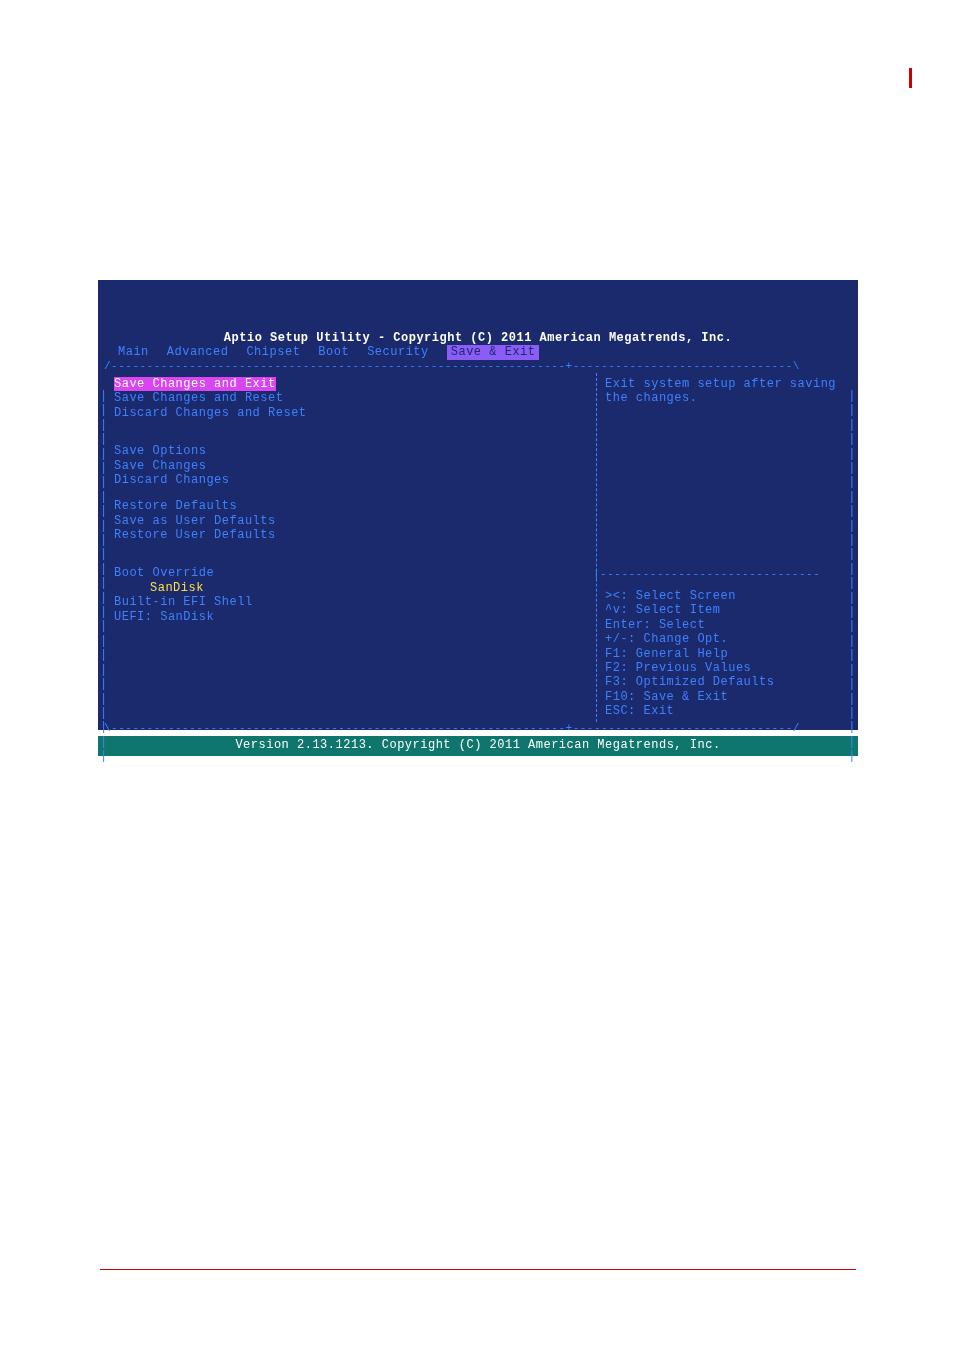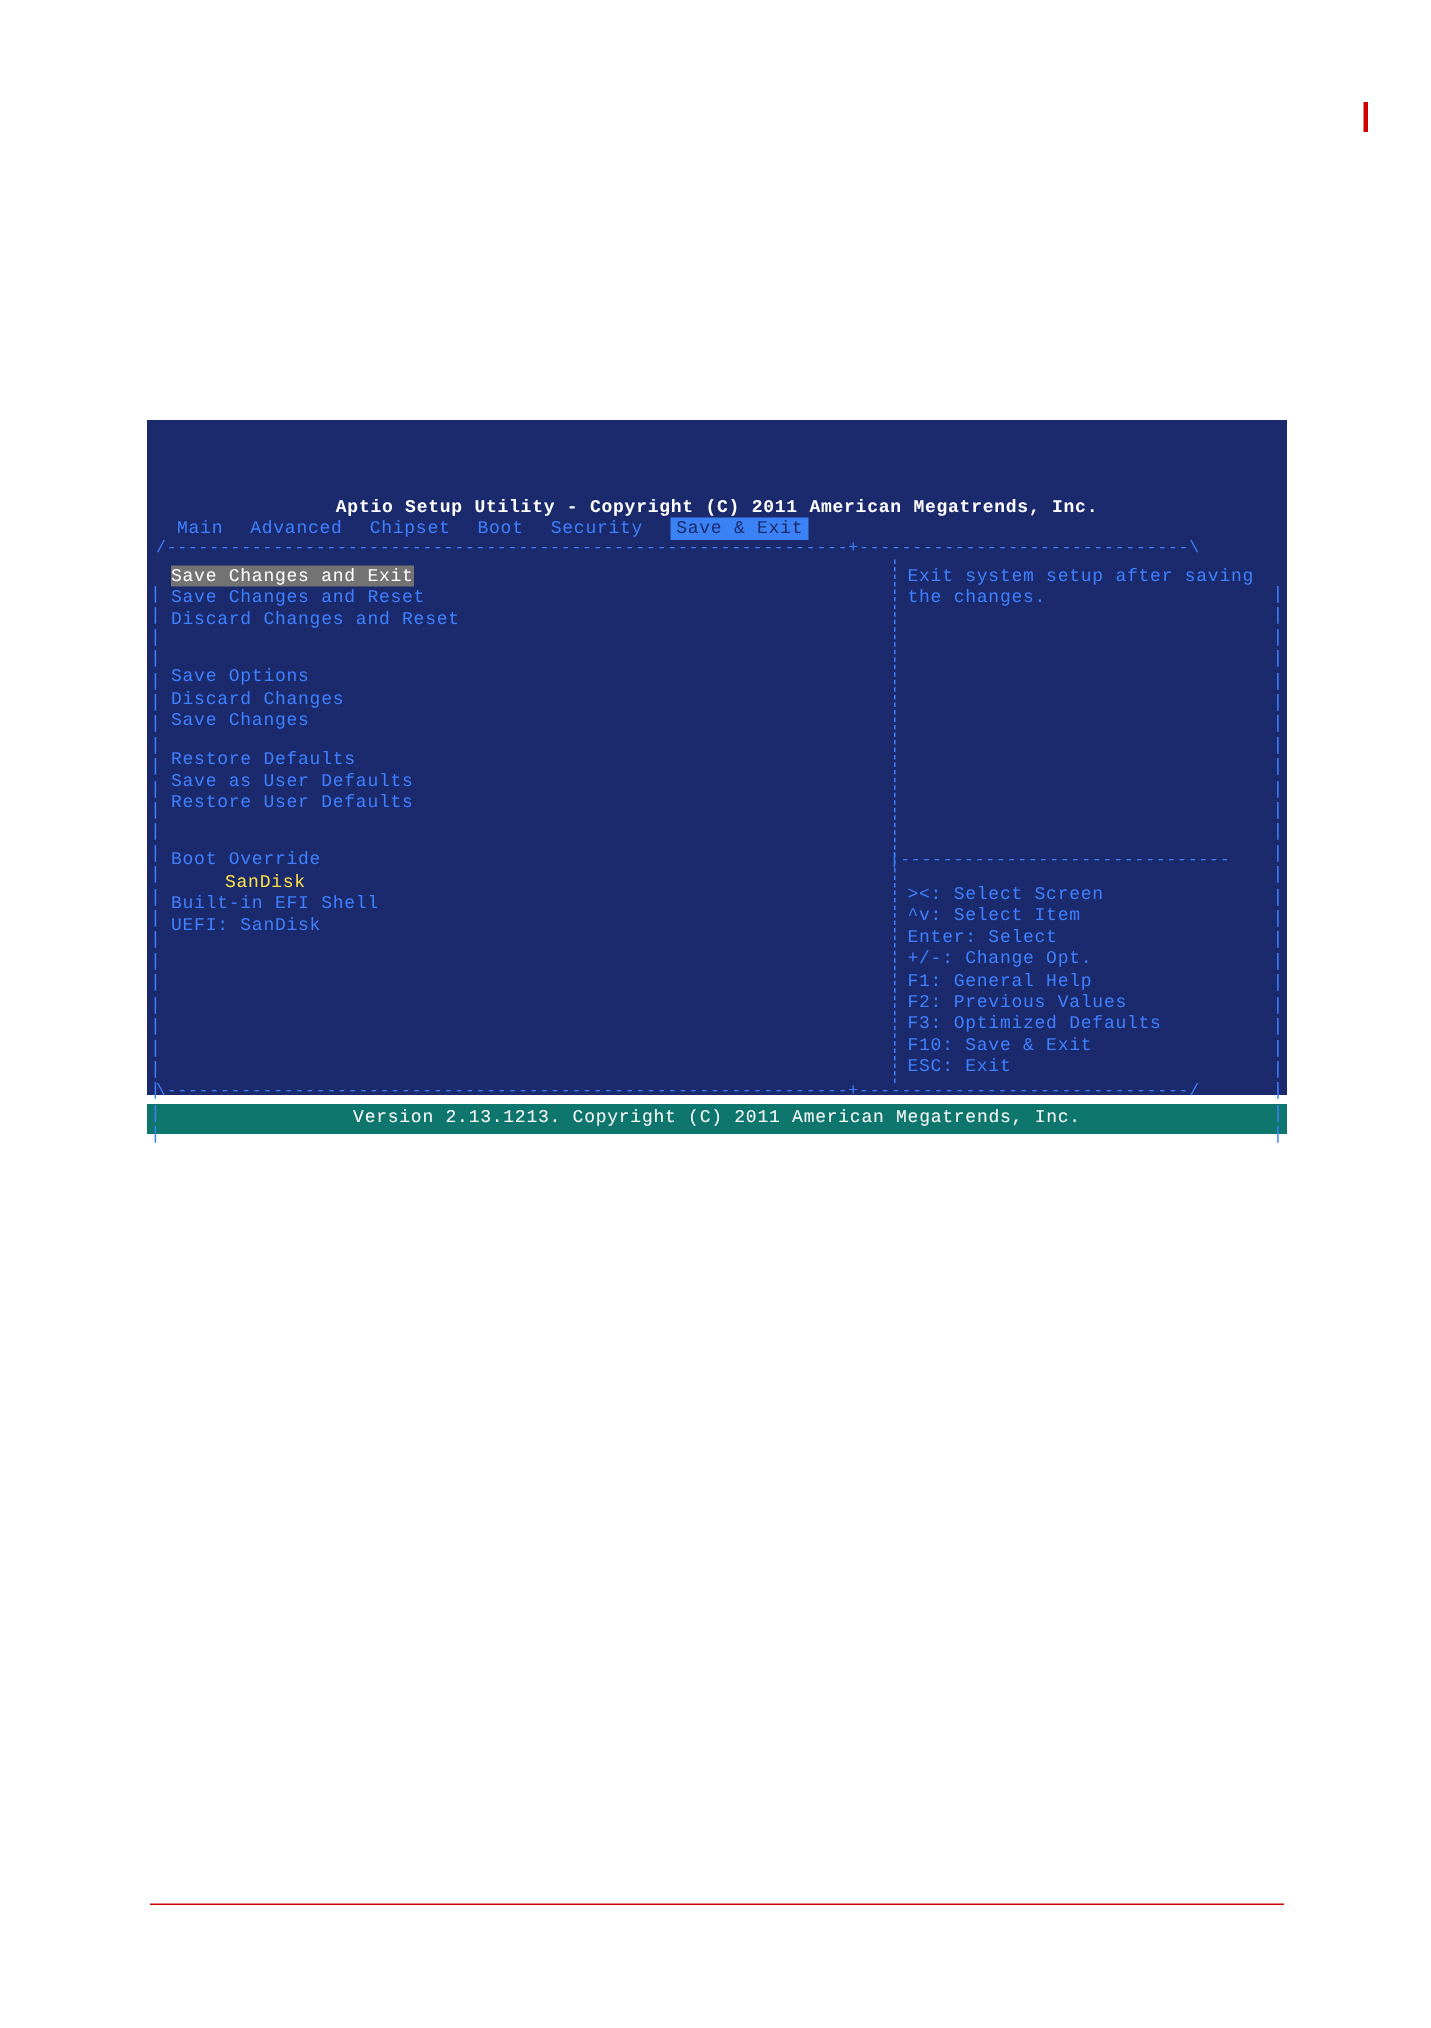--- a/index.html
+++ b/index.html
@@ -43,21 +43,21 @@
     .bios-tabs {
       display: flex;
       padding: 0 20px;
       color: #4080ff;
     }
     .tab {
       padding: 0 8px 0 0;
       margin-right: 10px;
     }
     .tab.active {
-      background: #3b82f6;
+      background: #8b5cf6;
       color: #1a2a6c;
       padding: 0 4px;
     }
     .bios-body {
       display: flex;
       padding: 0 8px;
       position: relative;
     }
     .left-panel {
       width: 490px;
@@ -68,21 +68,21 @@
       width: 252px;
       padding: 4px 8px 4px 8px;
       color: #4080ff;
       border-left: 1px dashed #4080ff;
     }
     .menu-item {
       cursor: pointer;
       padding: 0;
     }
     .menu-item.selected {
-      background: #737373;
+      background: #d946ef;
       color: #ffffff;
       display: inline-block;
     }
     .section-header {
       color: #4080ff;
       margin-top: 24px;
     }
     .boot-item {
       color: #fde047;
       margin-left: 36px;
@@ -175,22 +175,22 @@
     <div class="left-border-col">|<br>|<br>|<br>|<br>|<br>|<br>|<br>|<br>|<br>|<br>|<br>|<br>|<br>|<br>|<br>|<br>|<br>|<br>|<br>|<br>|<br>|<br>|<br>|<br>|<br>|<br></div>
     <div class="right-border-col">|<br>|<br>|<br>|<br>|<br>|<br>|<br>|<br>|<br>|<br>|<br>|<br>|<br>|<br>|<br>|<br>|<br>|<br>|<br>|<br>|<br>|<br>|<br>|<br>|<br>|<br></div>
 
     <div class="bios-body">
       <div class="left-panel">
         <div class="menu-item selected">Save Changes and Exit</div>
         <div class="menu-item">Save Changes and Reset</div>
         <div class="menu-item">Discard Changes and Reset</div>
         
         <div class="section-header">Save Options</div>
+        <div class="menu-item">Save Changes</div>
         <div class="menu-item">Discard Changes</div>
-        <div class="menu-item">Save Changes</div>
         
         <div style="height:12px"></div>
         <div class="menu-item">Restore Defaults</div>
         <div class="menu-item">Save as User Defaults</div>
         <div class="menu-item">Restore User Defaults</div>
         
         <div class="section-header">Boot Override</div>
         <div class="menu-item boot-item">SanDisk</div>
         <div class="menu-item">Built-in EFI Shell</div>
         <div class="menu-item">UEFI: SanDisk</div>

